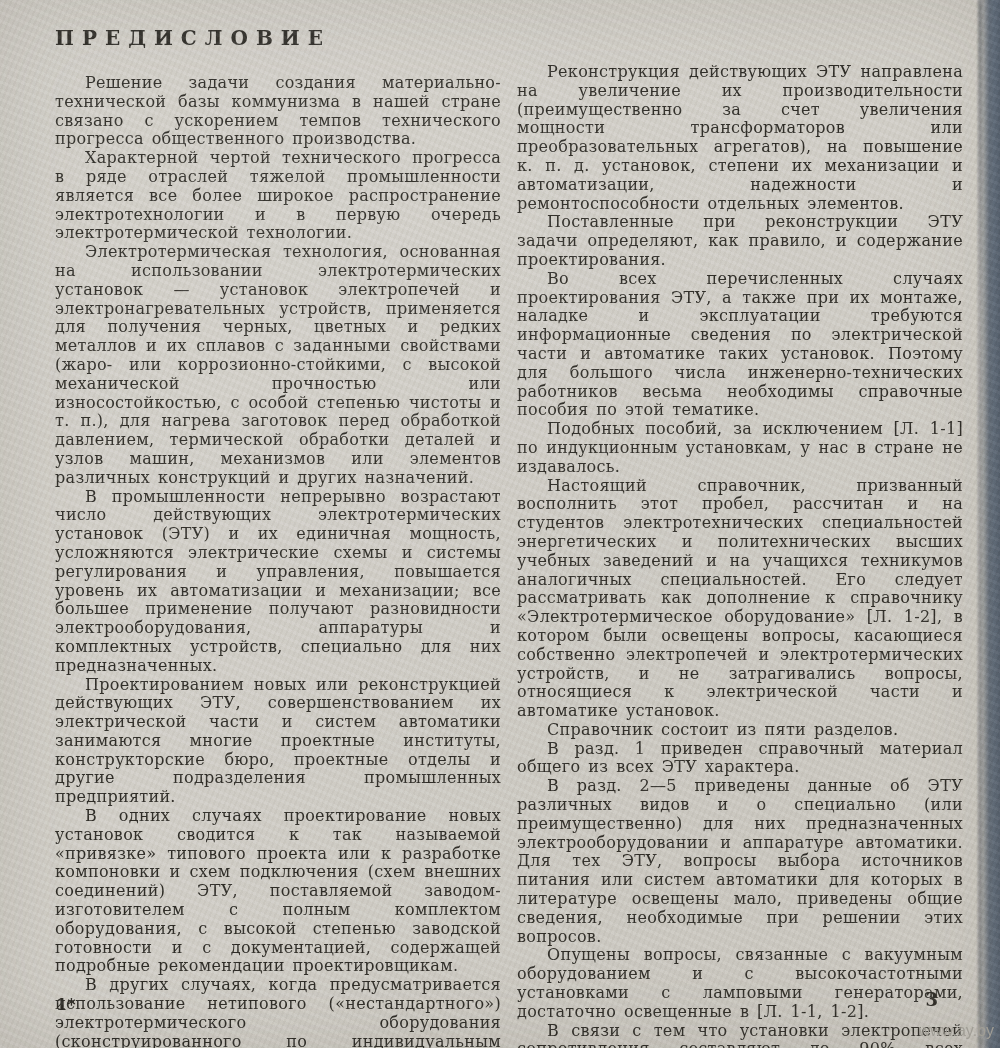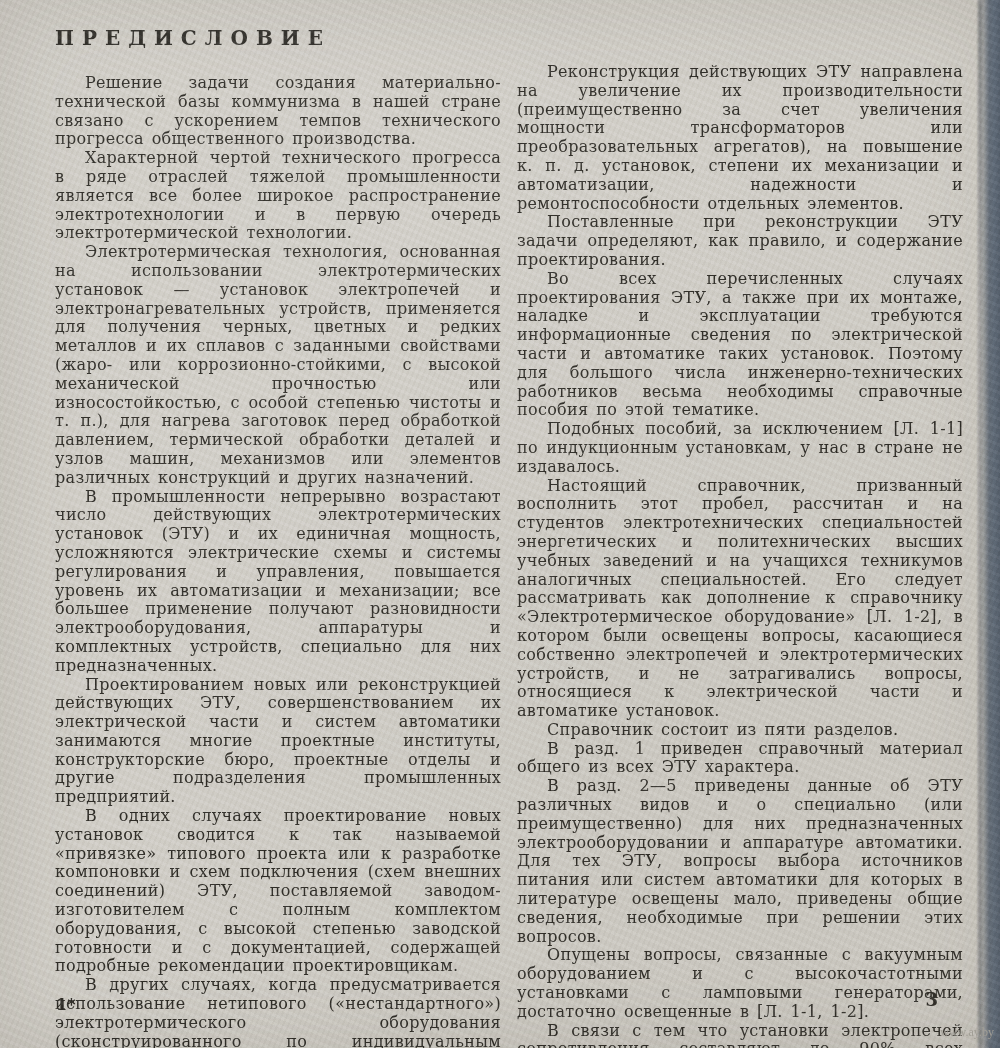--- a/index.html
+++ b/index.html
@@ -100,22 +100,22 @@
     bottom: 38px;
     font-size: 18px;
     font-weight: bold;
     z-index: 3;
   }
 
   .watermark {
     position: absolute;
     right: 6px;
     bottom: 8px;
-    font-family: Liberation Serif, serif;
-    font-size: 12px;
+    font-family: Liberation Sans, sans-serif;
+    font-size: 16px;
     color: #a19e96;
     z-index: 6;
     margin-left: 30px;
   }
 </style>
 </head>
 <body>
 
 <div class="scan-page">
 

